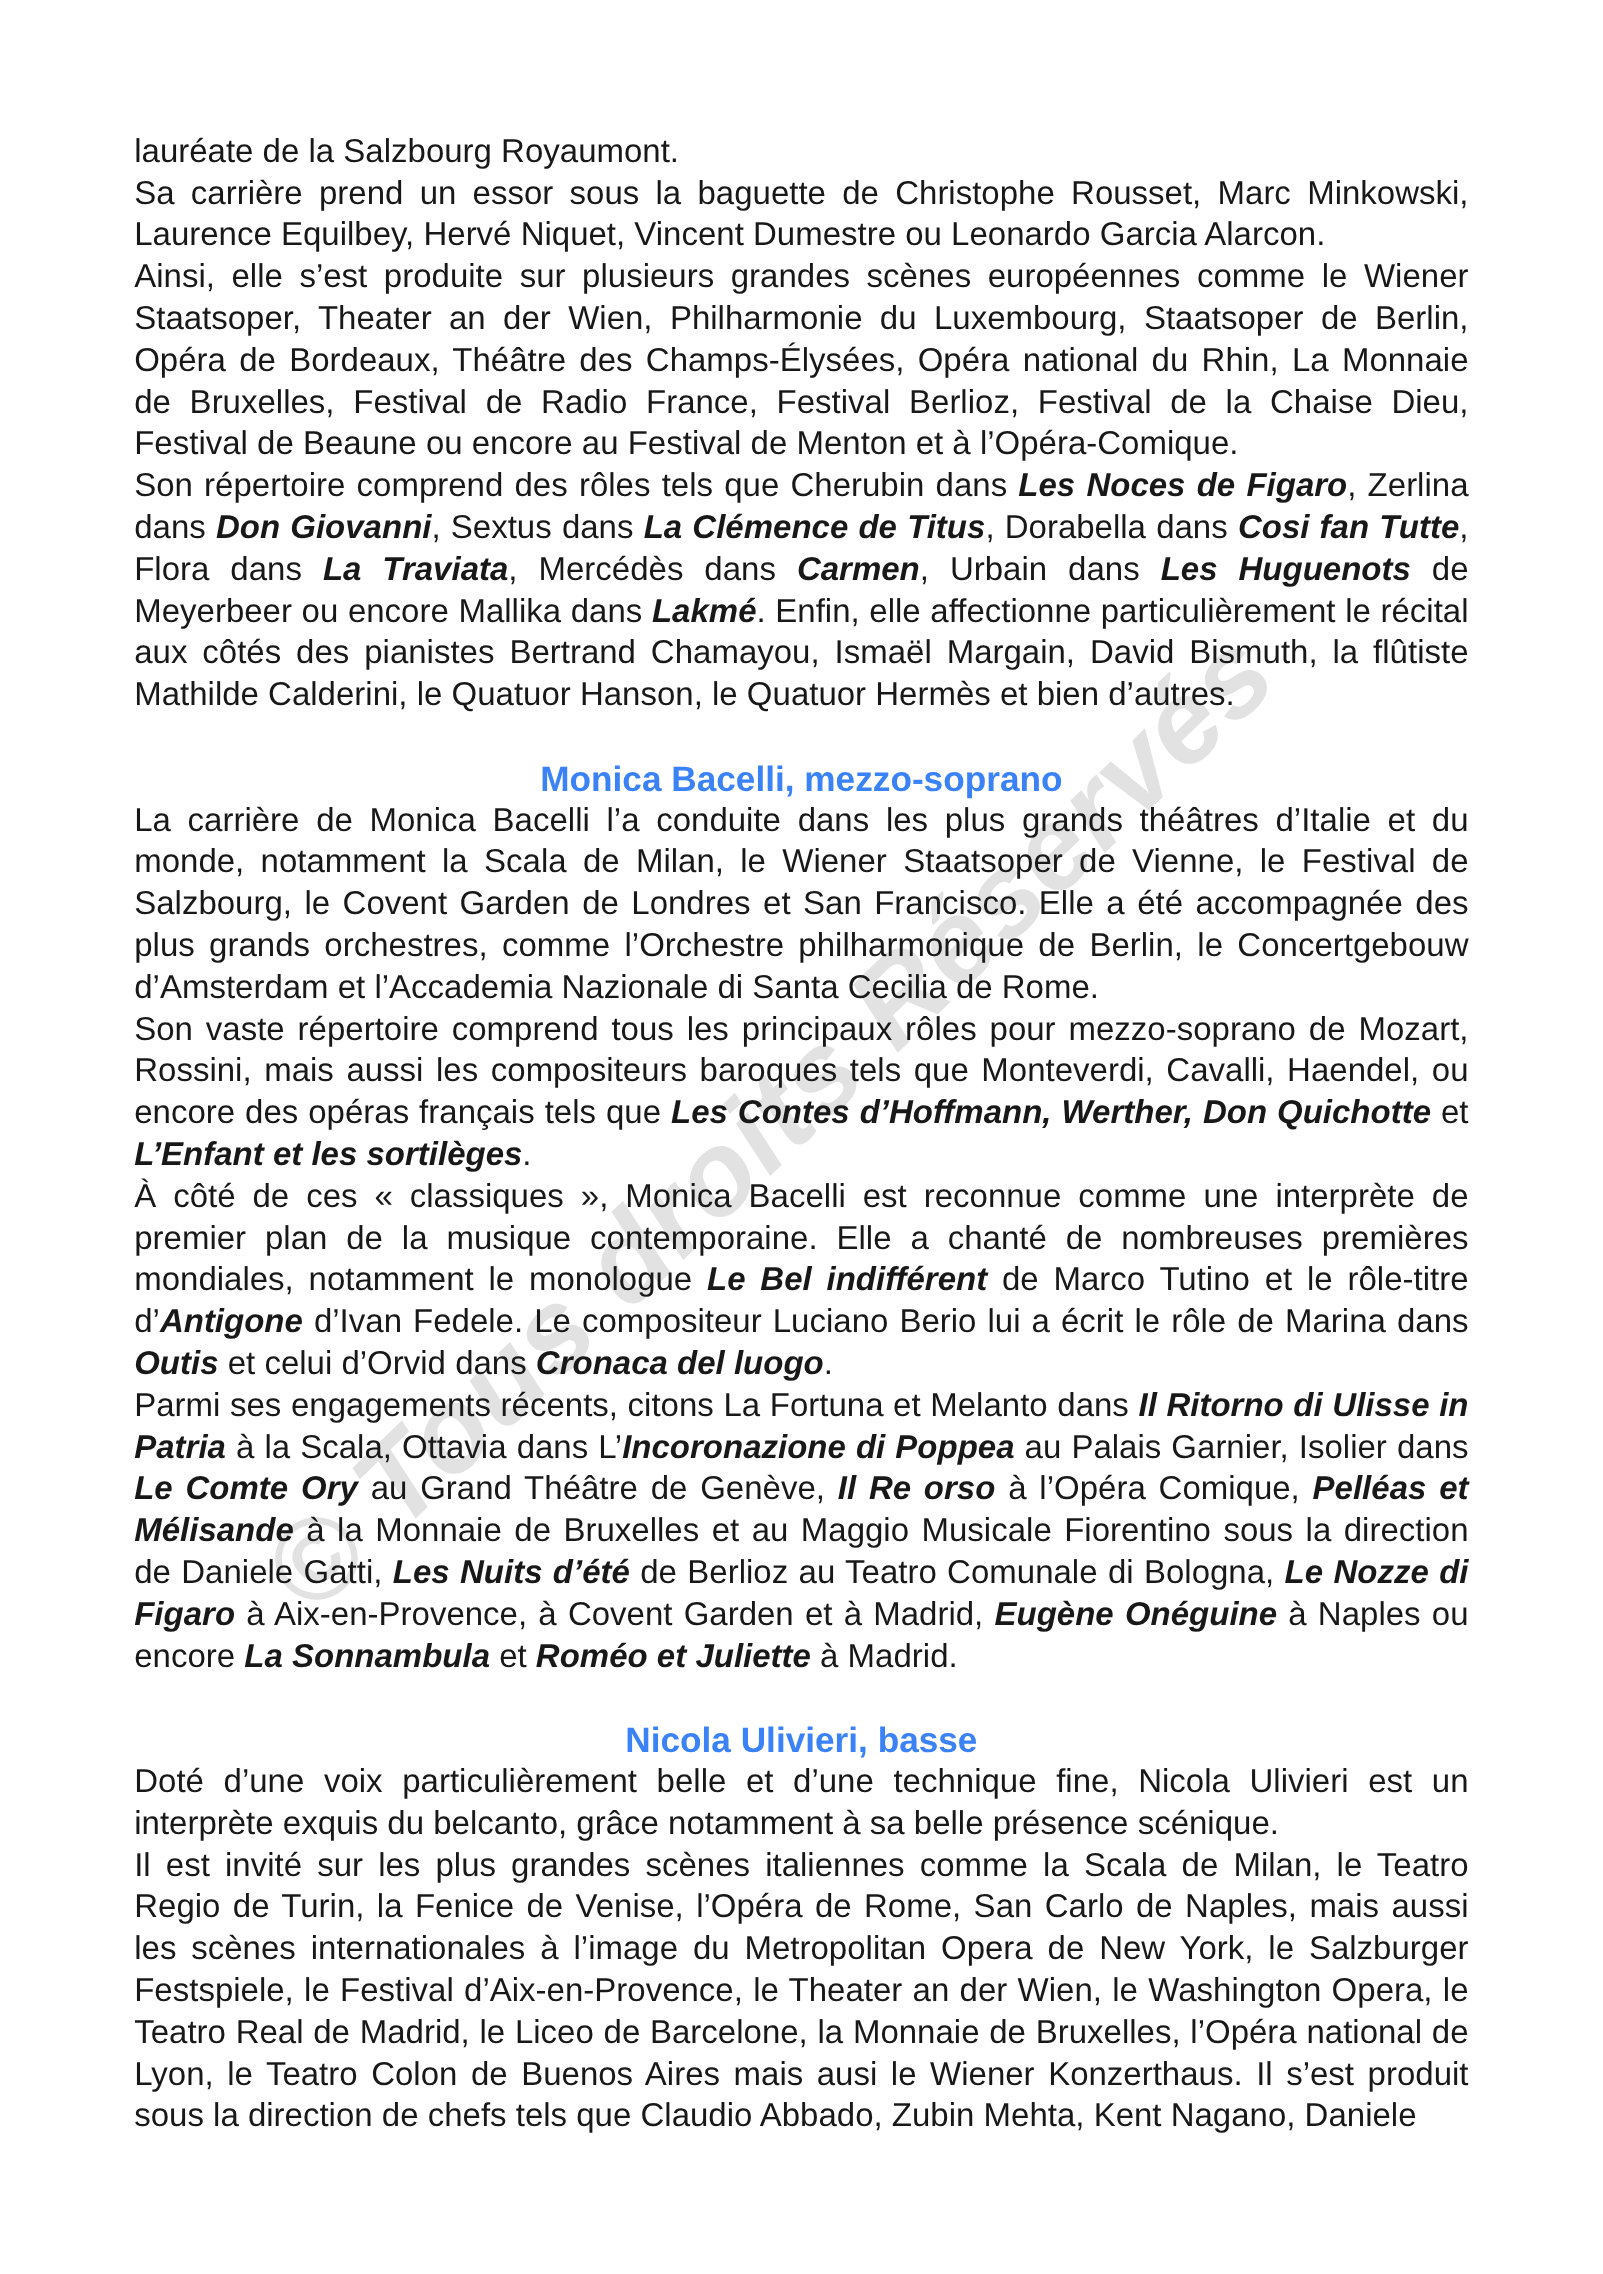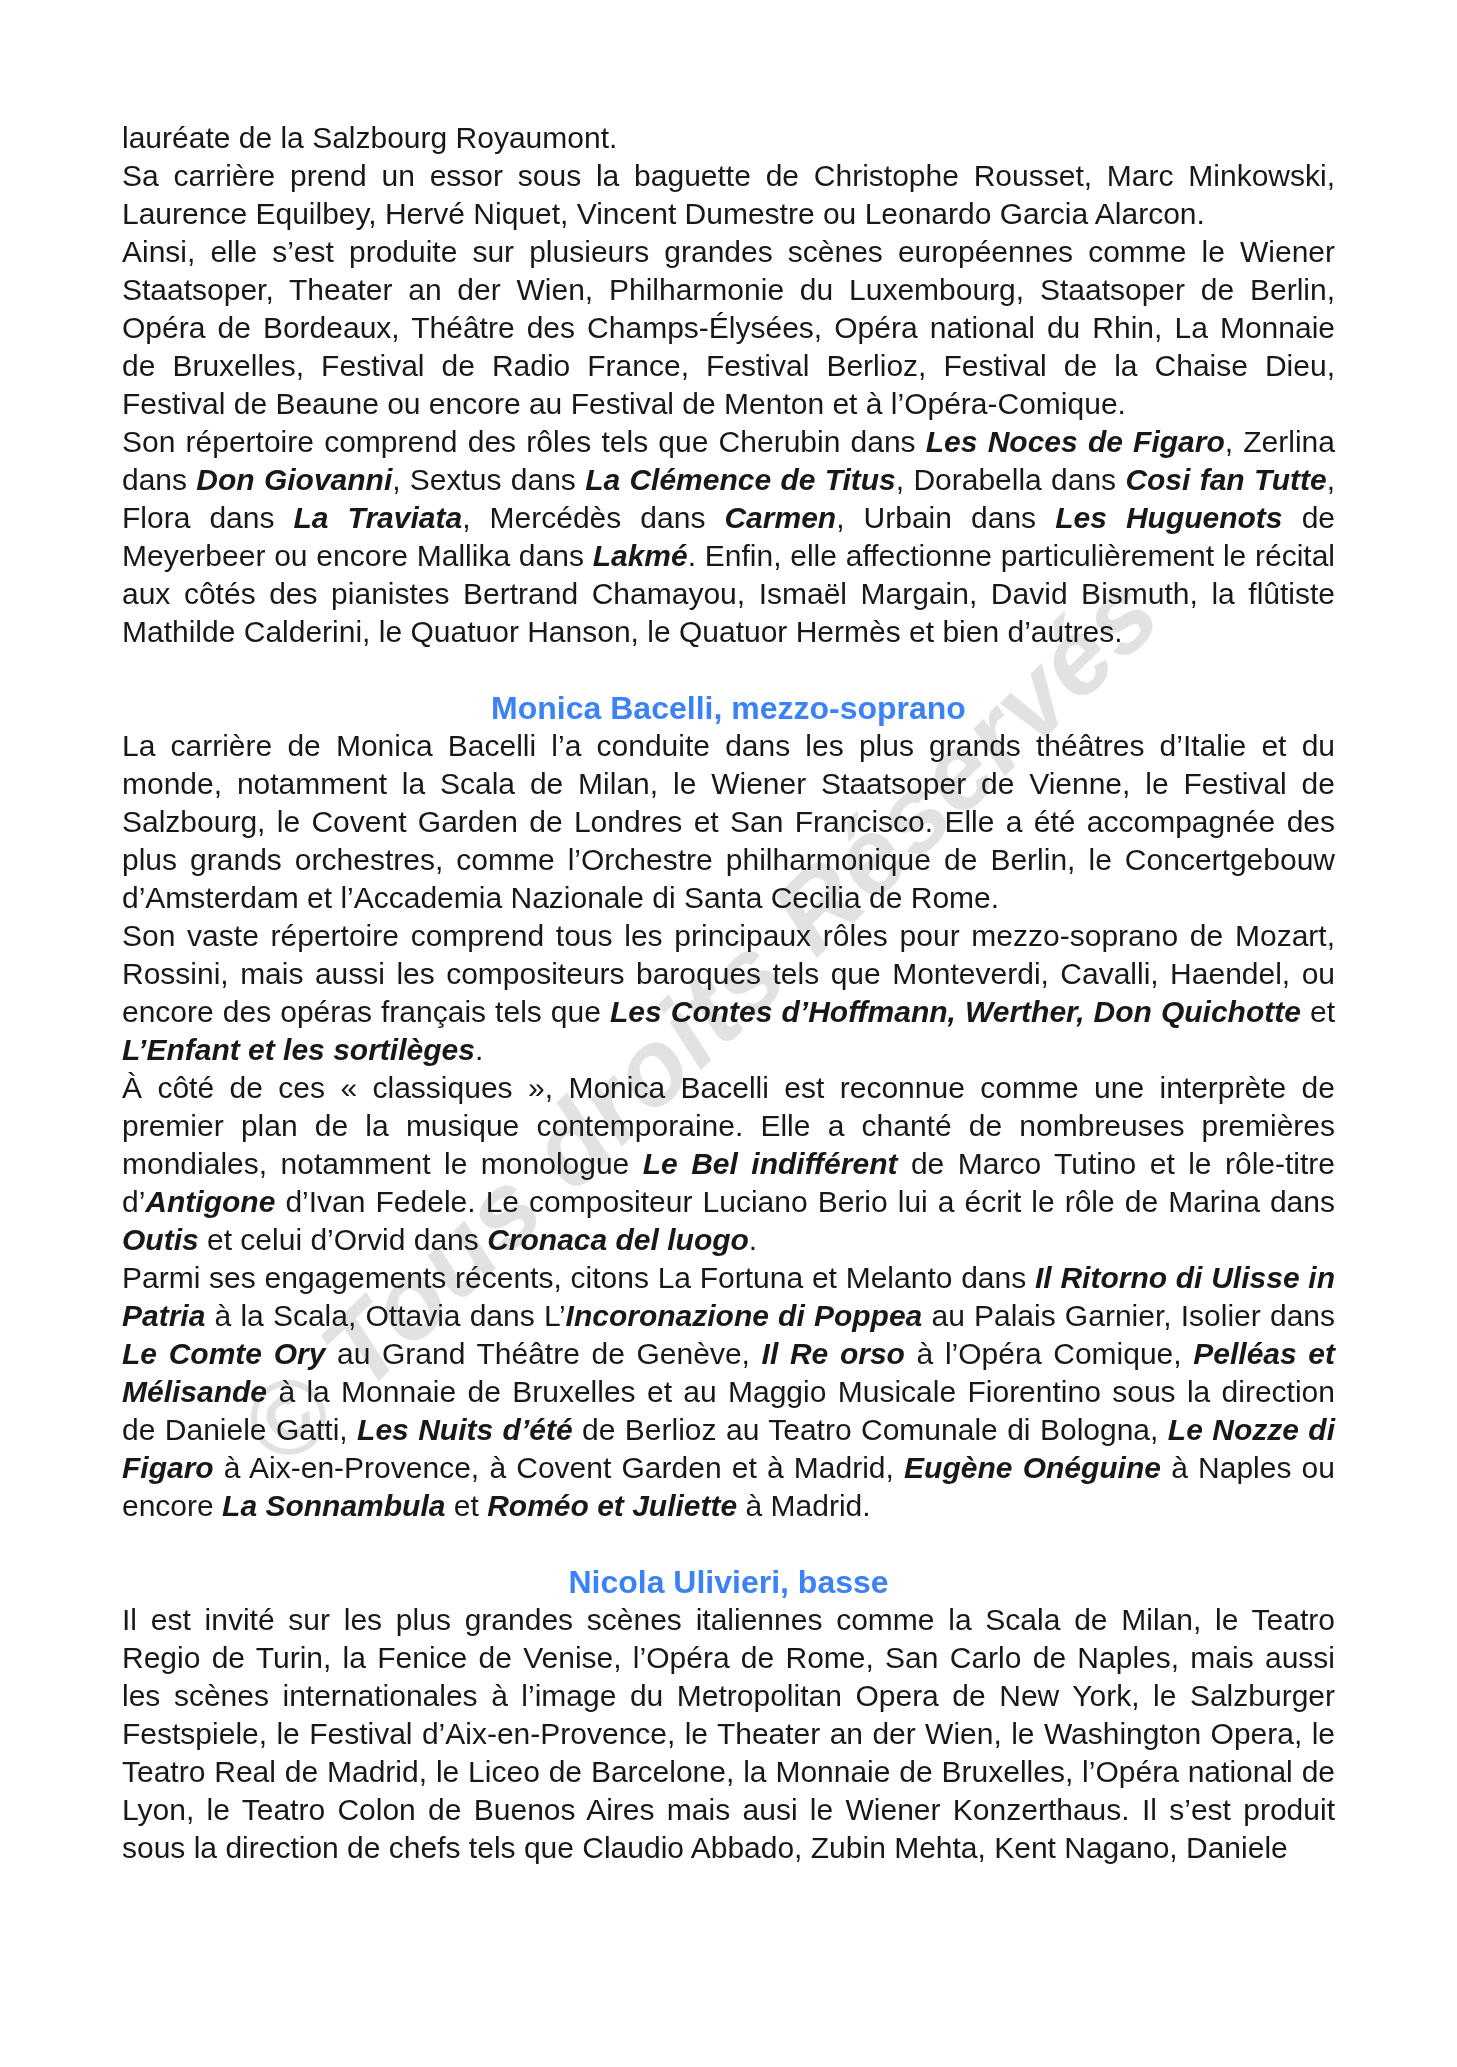--- a/index.html
+++ b/index.html
@@ -64,15 +64,16 @@
       <p><span>lauréate de la Salzbourg Royaumont.</span></p>
       <p><span>Sa carrière prend un essor sous la baguette de Christophe Rousset, Marc Minkowski, Laurence Equilbey, Hervé Niquet, Vincent Dumestre ou Leonardo Garcia Alarcon.</span></p>
       <p><span>Ainsi, elle s’est produite sur plusieurs grandes scènes européennes comme le Wiener Staatsoper, Theater an der Wien, Philharmonie du Luxembourg, Staatsoper de Berlin, Opéra de Bordeaux, Théâtre des Champs-Élysées, Opéra national du Rhin, La Monnaie de Bruxelles, Festival de Radio France, Festival Berlioz, Festival de la Chaise Dieu, Festival de Beaune ou encore au Festival de Menton et à l’Opéra-Comique.</span></p>
       <p><span>Son répertoire comprend des rôles tels que Cherubin dans </span><em>Les Noces de Figaro</em><span>, Zerlina dans </span><em>Don Giovanni</em><span>, Sextus dans </span><em>La Clémence de Titus</em><span>, Dorabella dans </span><em>Cosi fan Tutte</em><span>, Flora dans </span><em>La Traviata</em><span>, Mercédès dans </span><em>Carmen</em><span>, Urbain dans </span><em>Les Huguenots</em><span> de Meyerbeer ou encore Mallika dans </span><em>Lakmé</em><span>. Enfin, elle affectionne particulièrement le récital aux côtés des pianistes Bertrand Chamayou, Ismaël Margain, David Bismuth, la flûtiste Mathilde Calderini, le Quatuor Hanson, le Quatuor Hermès et bien d’autres.</span></p>
       <h2>Monica Bacelli, mezzo-soprano</h2>
       <p><span>La carrière de Monica Bacelli l’a conduite dans les plus grands théâtres d’Italie et du monde, notamment la Scala de Milan, le Wiener Staatsoper de Vienne, le Festival de Salzbourg, le Covent Garden de Londres et San Francisco. Elle a été accompagnée des plus grands orchestres, comme l’Orchestre philharmonique de Berlin, le Concertgebouw d’Amsterdam et l’Accademia Nazionale di Santa Cecilia de Rome.</span></p>
       <p><span>Son vaste répertoire comprend tous les principaux rôles pour mezzo-soprano de Mozart, Rossini, mais aussi les compositeurs baroques tels que Monteverdi, Cavalli, Haendel, ou encore des opéras français tels que </span><em>Les Contes d’Hoffmann, Werther, Don Quichotte</em><span> et </span><em>L’Enfant et les sortilèges</em><span>.</span></p>
       <p><span>À côté de ces « classiques », Monica Bacelli est reconnue comme une interprète de premier plan de la musique contemporaine. Elle a chanté de nombreuses premières mondiales, notamment le monologue </span><em>Le Bel indifférent</em><span> de Marco Tutino et le rôle-titre d’</span><em>Antigone</em><span> d’Ivan Fedele. Le compositeur Luciano Berio lui a écrit le rôle de Marina dans </span><em>Outis</em><span> et celui d’Orvid dans </span><em>Cronaca del luogo</em><span>.</span></p>
       <p><span>Parmi ses engagements récents, citons La Fortuna et Melanto dans </span><em>Il Ritorno di Ulisse in Patria</em><span> à la Scala, Ottavia dans L’</span><em>Incoronazione di Poppea</em><span> au Palais Garnier, Isolier dans </span><em>Le Comte Ory</em><span> au Grand Théâtre de Genève, </span><em>Il Re orso</em><span> à l’Opéra Comique, </span><em>Pelléas et Mélisande</em><span> à la Monnaie de Bruxelles et au Maggio Musicale Fiorentino sous la direction de Daniele Gatti, </span><em>Les Nuits d’été</em><span> de Berlioz au Teatro Comunale di Bologna, </span><em>Le Nozze di Figaro</em><span> à Aix-en-Provence, à Covent Garden et à Madrid, </span><em>Eugène Onéguine</em><span> à Naples ou encore </span><em>La Sonnambula</em><span> et </span><em>Roméo et Juliette</em><span> à Madrid.</span></p>
       <h2>Nicola Ulivieri, basse</h2>
+      <p><span>Doté d’une voix particulièrement belle et d’une technique fine, Nicola Ulivieri est un interprète exquis du belcanto, grâce notamment à sa belle présence scénique.</span></p>
       <p><span>Il est invité sur les plus grandes scènes italiennes comme la Scala de Milan, le Teatro Regio de Turin, la Fenice de Venise, l’Opéra de Rome, San Carlo de Naples, mais aussi les scènes internationales à l’image du Metropolitan Opera de New York, le Salzburger Festspiele, le Festival d’Aix-en-Provence, le Theater an der Wien, le Washington Opera, le Teatro Real de Madrid, le Liceo de Barcelone, la Monnaie de Bruxelles, l’Opéra national de Lyon, le Teatro Colon de Buenos Aires mais ausi le Wiener Konzerthaus. Il s’est produit sous la direction de chefs tels que Claudio Abbado, Zubin Mehta, Kent Nagano, Daniele</span></p>
     </div>
 </div>
 
 </body></html>

